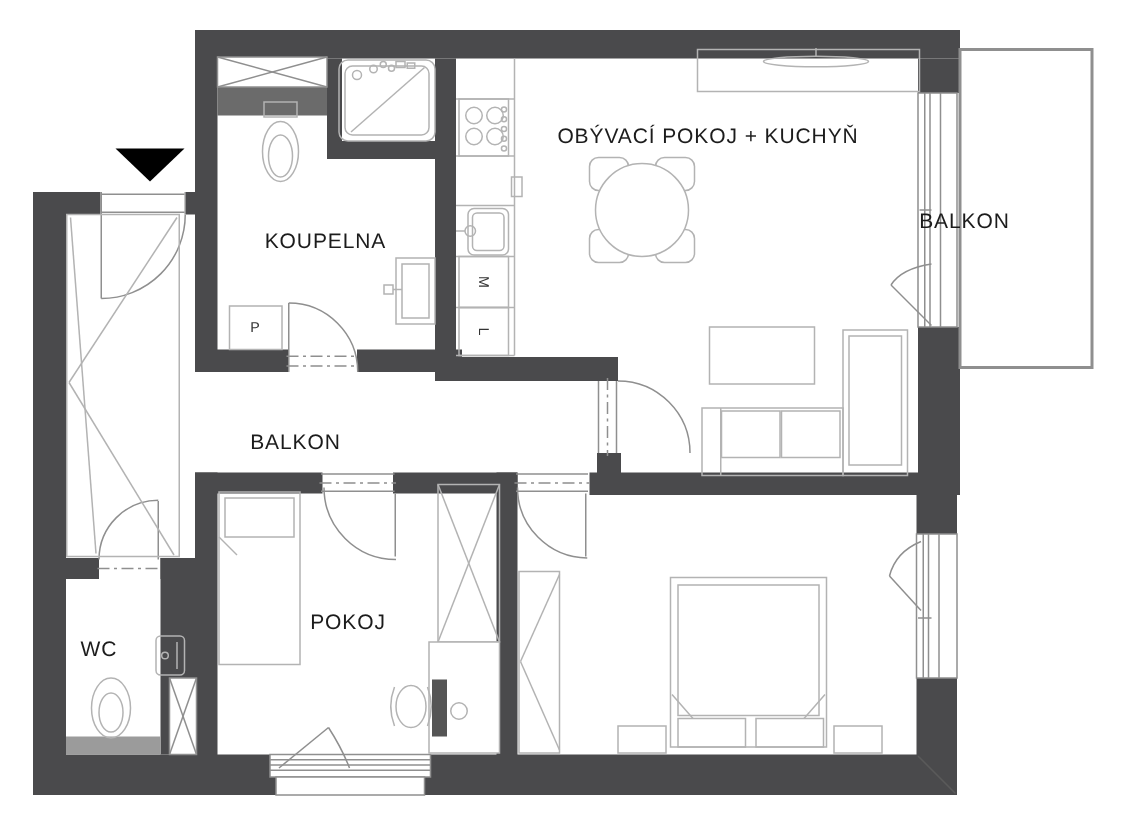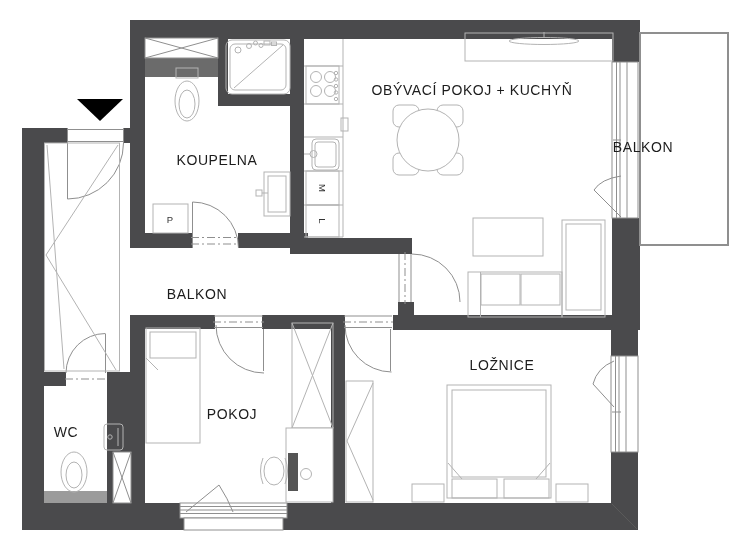--- a/index.html
+++ b/index.html
@@ -278,17 +278,16 @@
     <line class="f" x1="347" y1="441" x2="373" y2="500"></line>
   </g>
 </svg>
 
   <div class="rlabel" style="left:217px;top:160px">KOUPELNA</div>
   <div class="rlabel" style="left:472px;top:90px">OBÝVACÍ POKOJ + KUCHYŇ</div>
   <div class="rlabel" style="left:643px;top:147px">BALKON</div>
   <div class="rlabel" style="left:197px;top:294px">BALKON</div>
   <div class="rlabel" style="left:66px;top:432px">WC</div>
   <div class="rlabel" style="left:232px;top:414px">POKOJ</div>
-  <div class="rlabel" style="left:502px;top:365px">LOŽNICE</div>
   <div class="slabel" style="left:170px;top:219px">P</div>
   <div class="slabel rot" style="left:322px;top:188px">M</div>
   <div class="slabel rot" style="left:322px;top:221px">L</div>
 </div>
 
 </body></html>

